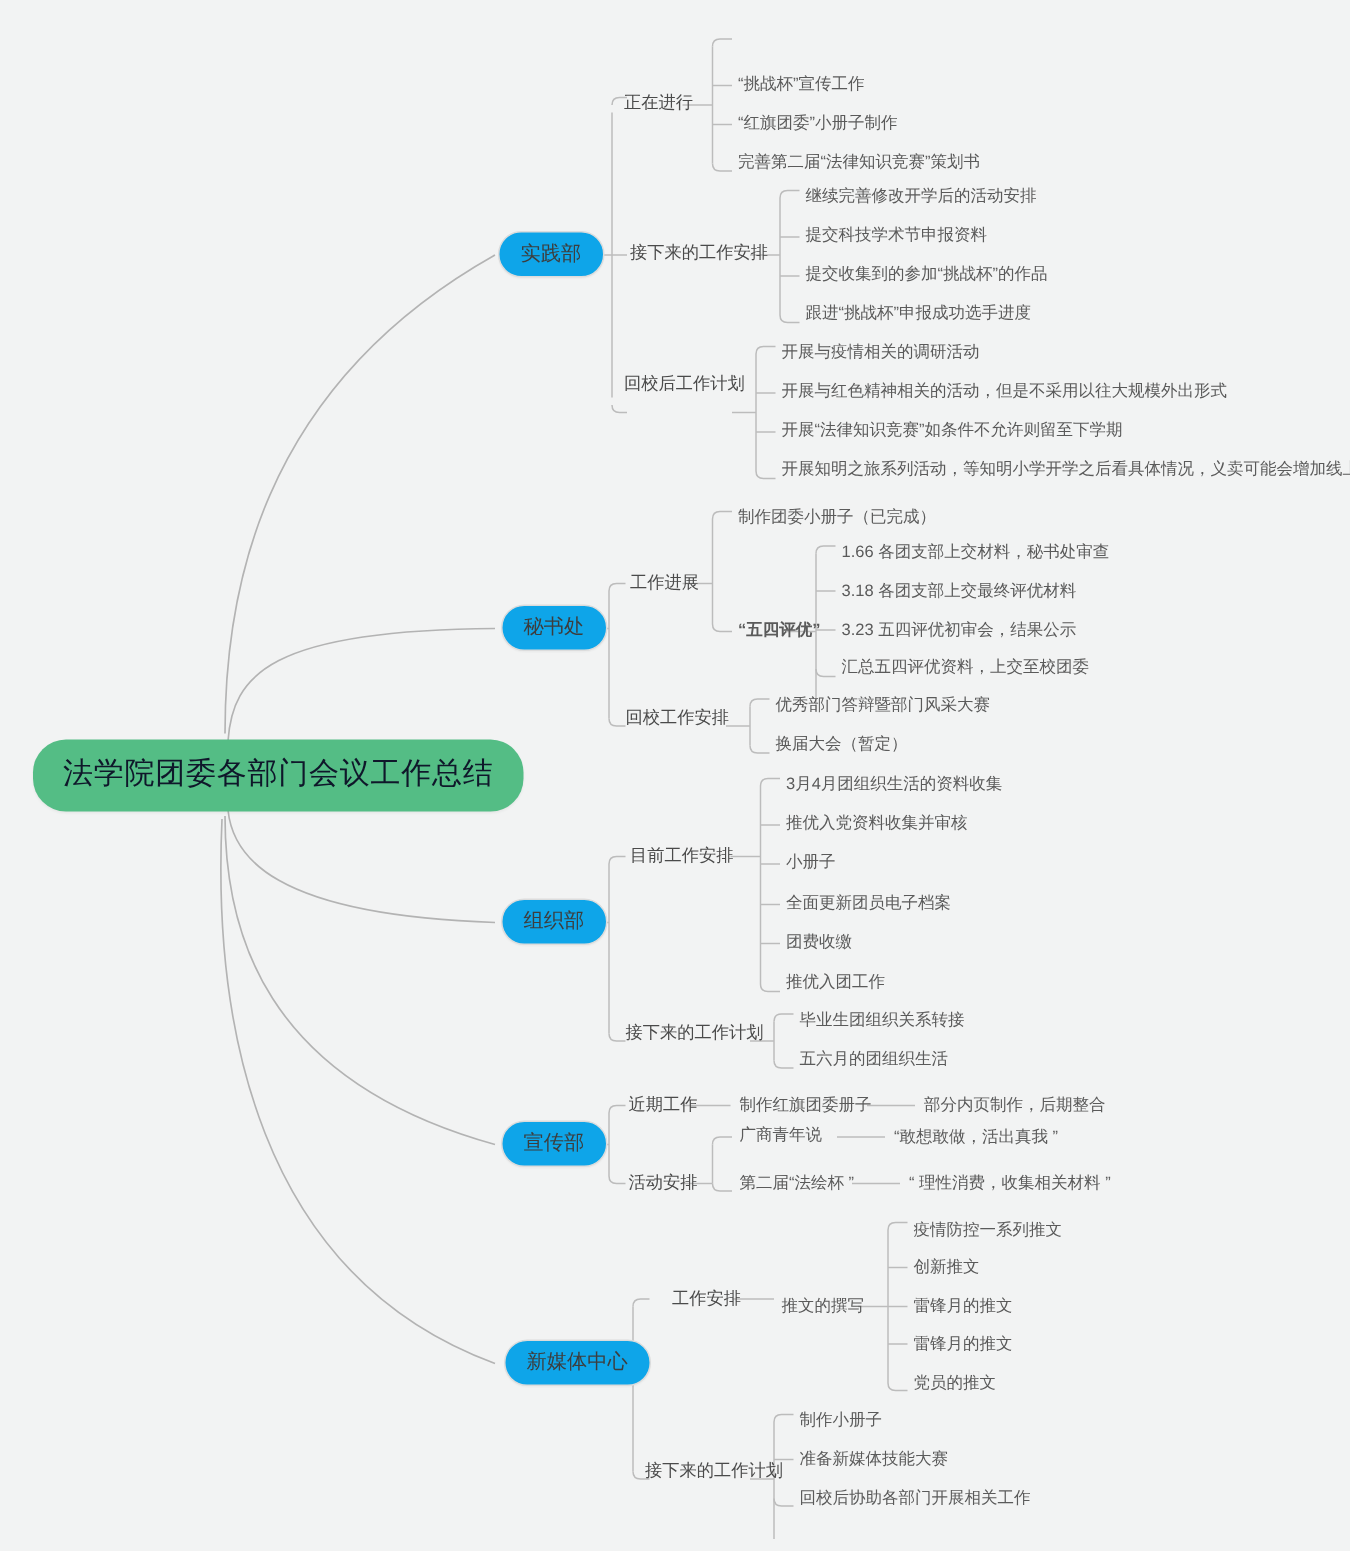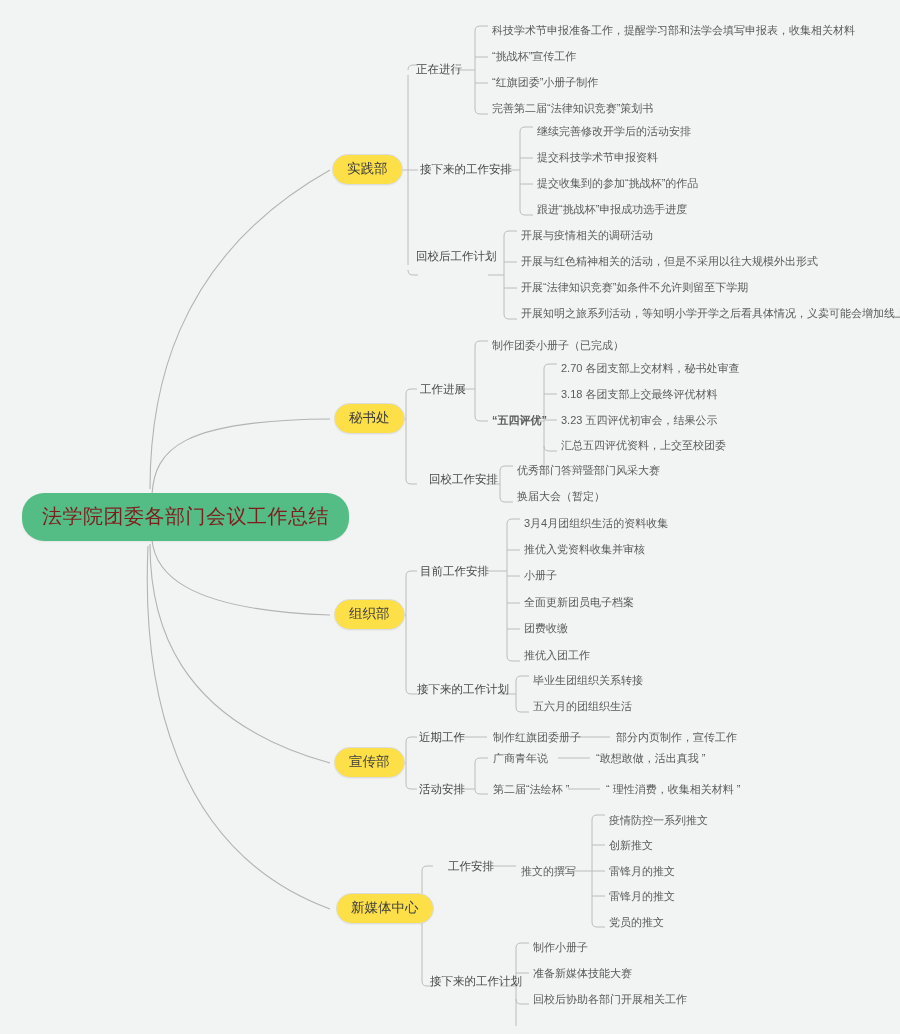--- a/index.html
+++ b/index.html
@@ -26,31 +26,31 @@
 
   .node {
     position: absolute;
     white-space: nowrap;
     line-height: 1;
   }
 
   
   .root-node {
     background: #54bd85;
-    color: #7f1d1d;
+    color: #0f172a;
     border-radius: 22px;
     padding: 13px 20px 15px 20px;
     font-size: 20px;
     letter-spacing: 0.5px;
     box-shadow: 0 1px 2px rgba(0,0,0,0.06);
   }
 
   
   .dept-node {
-    background: #fde047;
+    background: #0ea5e9;
     color: #3d3d3d;
     border: 1px solid #dcdcdc;
     border-radius: 16px;
     padding: 7px 14px 8px 14px;
     font-size: 13.5px;
     box-shadow: 0 1px 1px rgba(0,0,0,0.03);
   }
 
   
   .topic-node {
@@ -191,44 +191,43 @@
   </svg>
 
   <div class="node root-node" style="left:22px; top:493px;">法学院团委各部门会议工作总结</div>
 
   <div class="node dept-node" style="left:332px; top:154px;">实践部</div>
 
   <div class="node topic-node" style="left:414px; top:62px;">正在进行</div>
   <div class="node topic-node" style="left:418px; top:162px;">接下来的工作安排</div>
   <div class="node topic-node" style="left:414px; top:249px;">回校后工作计划</div>
 
-  <div class="node leaf-node" style="left:490px; top:23px;">科技学术节申报准备工作，提醒学习部和法学会填写申报表，收集相关材料</div>
   <div class="node leaf-node" style="left:490px; top:49px;">“挑战杯”宣传工作</div>
   <div class="node leaf-node" style="left:490px; top:75px;">“红旗团委”小册子制作</div>
   <div class="node leaf-node" style="left:490px; top:101px;">完善第二届“法律知识竞赛”策划书</div>
 
   <div class="node leaf-node" style="left:535px; top:124px;">继续完善修改开学后的活动安排</div>
   <div class="node leaf-node" style="left:535px; top:150px;">提交科技学术节申报资料</div>
   <div class="node leaf-node" style="left:535px; top:176px;">提交收集到的参加“挑战杯”的作品</div>
   <div class="node leaf-node" style="left:535px; top:202px;">跟进“挑战杯”申报成功选手进度</div>
 
   <div class="node leaf-node" style="left:519px; top:228px;">开展与疫情相关的调研活动</div>
   <div class="node leaf-node" style="left:519px; top:254px;">开展与红色精神相关的活动，但是不采用以往大规模外出形式</div>
   <div class="node leaf-node" style="left:519px; top:280px;">开展“法律知识竞赛”如条件不允许则留至下学期</div>
   <div class="node leaf-node" style="left:519px; top:306px;">开展知明之旅系列活动，等知明小学开学之后看具体情况，义卖可能会增加线上义卖形式</div>
 
   <div class="node dept-node" style="left:334px; top:403px;">秘书处</div>
 
   <div class="node topic-node" style="left:418px; top:382px;">工作进展</div>
-  <div class="node topic-node" style="left:415px; top:472px;margin-left:12px;">回校工作安排</div>
+  <div class="node topic-node" style="left:415px; top:472px;">回校工作安排</div>
 
   <div class="node leaf-node" style="left:490px; top:338px;">制作团委小册子（已完成）</div>
   <div class="node leaf-node" style="left:490px; top:413px;font-weight:bold;">“五四评优”</div>
 
-  <div class="node leaf4-node" style="left:559px; top:361px;">2.70 各团支部上交材料，秘书处审查</div>
+  <div class="node leaf4-node" style="left:559px; top:361px;">1.66 各团支部上交材料，秘书处审查</div>
   <div class="node leaf4-node" style="left:559px; top:387px;">3.18 各团支部上交最终评优材料</div>
   <div class="node leaf4-node" style="left:559px; top:413px;">3.23 五四评优初审会，结果公示</div>
   <div class="node leaf4-node" style="left:559px; top:438px;">汇总五四评优资料，上交至校团委</div>
 
   <div class="node leaf-node" style="left:515px; top:463px;">优秀部门答辩暨部门风采大赛</div>
   <div class="node leaf-node" style="left:515px; top:489px;">换届大会（暂定）</div>
 
   <div class="node dept-node" style="left:334px; top:599px;">组织部</div>
 
   <div class="node topic-node" style="left:418px; top:564px;">目前工作安排</div>
@@ -243,23 +242,23 @@
 
   <div class="node leaf-node" style="left:531px; top:673px;">毕业生团组织关系转接</div>
   <div class="node leaf-node" style="left:531px; top:699px;">五六月的团组织生活</div>
 
   <div class="node dept-node" style="left:334px; top:747px;">宣传部</div>
 
   <div class="node topic-node" style="left:417px; top:730px;font-family:Liberation Serif, serif;">近期工作</div>
   <div class="node topic-node" style="left:417px; top:782px;">活动安排</div>
 
   <div class="node leaf-node" style="left:491px; top:730px;">制作红旗团委册子</div>
-  <div class="node leaf4-node" style="left:614px; top:730px;">部分内页制作，宣传工作</div>
-
-  <div class="node leaf-node" style="left:491px; top:751px;">广商青年说</div>
+  <div class="node leaf4-node" style="left:614px; top:730px;">部分内页制作，后期整合</div>
+
+  <div class="node leaf-node" style="left:491px; top:751px;font-family:Liberation Mono, monospace;">广商青年说</div>
   <div class="node leaf4-node" style="left:594px; top:751px;">“敢想敢做，活出真我 ”</div>
 
   <div class="node leaf-node" style="left:491px; top:782px;">第二届“法绘杯 ”</div>
   <div class="node leaf4-node" style="left:604px; top:782px;">“ 理性消费，收集相关材料 ”</div>
 
   <div class="node dept-node" style="left:336px; top:893px;">新媒体中心</div>
 
   <div class="node topic-node" style="left:446px; top:859px;">工作安排</div>
   <div class="node topic-node" style="left:428px; top:974px;">接下来的工作计划</div>
 

